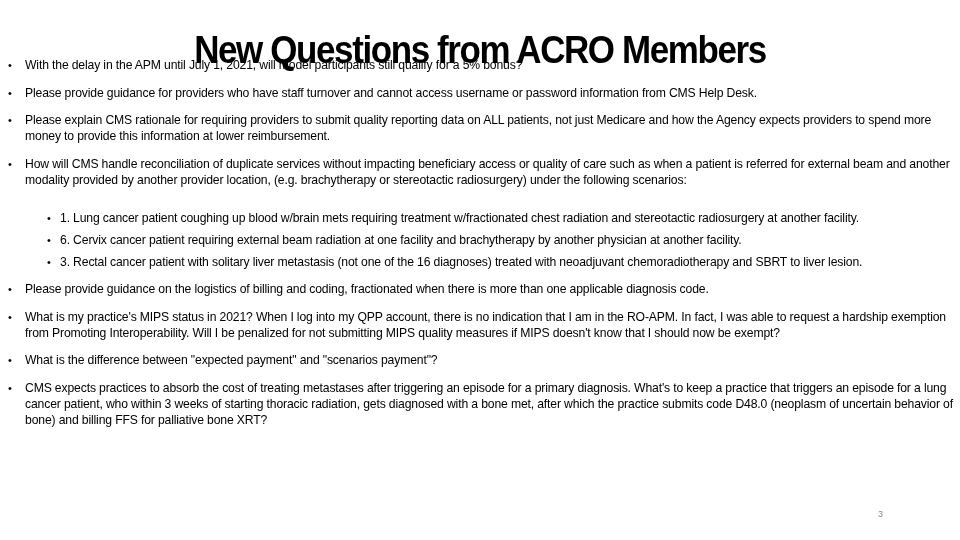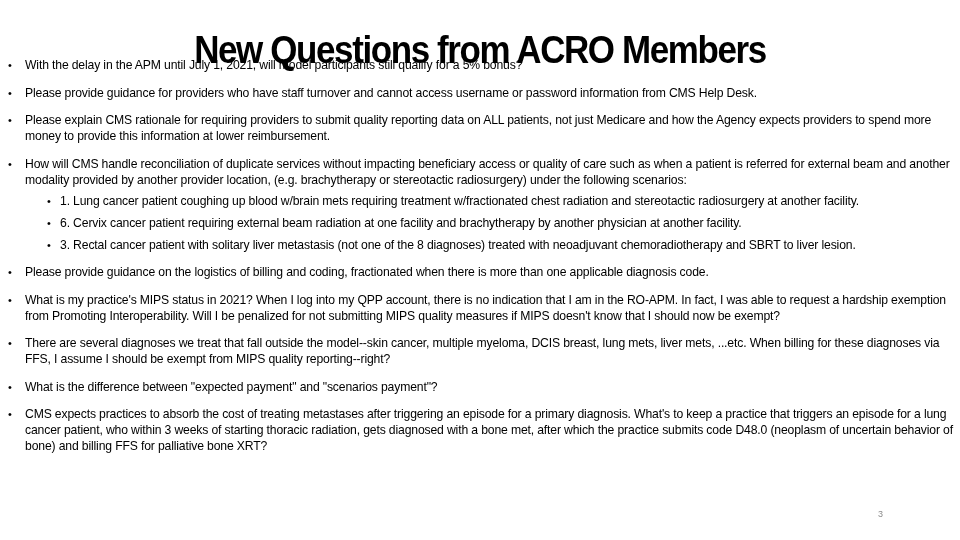--- a/index.html
+++ b/index.html
@@ -51,21 +51,21 @@
     }
     ul.bullets > li::before {
       content: "•";
       position: absolute;
       left: 2px;
       top: 0;
       font-size: 11px;
     }
     ul.sub {
       list-style: none;
-      margin: 5px 0 0 0;
+      margin: 22px 0 0 0;
       padding: 0;
     }
     ul.sub > li {
       position: relative;
       padding-left: 35px;
       margin-bottom: 6px;
     }
     ul.sub > li::before {
       content: "•";
       position: absolute;
@@ -90,24 +90,23 @@
 <div class="content">
   <ul class="bullets">
     <li>With the delay in the APM until July 1, 2021, will model participants still qualify for a 5% bonus?</li>
     <li>Please provide guidance for providers who have staff turnover and cannot access username or password information from CMS Help Desk.</li>
     <li>Please explain CMS rationale for requiring providers to submit quality reporting data on ALL patients, not just Medicare and how the Agency expects providers to spend more money to provide this information at lower reimbursement.</li>
     <li>
       <span>How will CMS handle reconciliation of duplicate services without impacting beneficiary access or quality of care such as when a patient is referred for external beam and another modality provided by another provider location, (e.g. brachytherapy or stereotactic radiosurgery) under the following scenarios:</span>
       <ul class="sub">
         <li>1. Lung cancer patient coughing up blood w/brain mets requiring treatment w/fractionated chest radiation and stereotactic radiosurgery at another facility.</li>
         <li>6. Cervix cancer patient requiring external beam radiation at one facility and brachytherapy by another physician at another facility.</li>
-        <li>3. Rectal cancer patient with solitary liver metastasis (not one of the 8 diagnoses) treated with neoadjuvant chemoradiotherapy and SBRT to liver lesion.</li>
+        <li>3. Rectal cancer patient with solitary liver metastasis (not one of the 16 diagnoses) treated with neoadjuvant chemoradiotherapy and SBRT to liver lesion.</li>
       </ul>
     </li>
     <li>Please provide guidance on the logistics of billing and coding, fractionated when there is more than one applicable diagnosis code.</li>
     <li>What is my practice's MIPS status in 2021? When I log into my QPP account, there is no indication that I am in the RO-APM. In fact, I was able to request a hardship exemption from Promoting Interoperability. Will I be penalized for not submitting MIPS quality measures if MIPS doesn't know that I should now be exempt?</li>
-    <li>There are several diagnoses we treat that fall outside the model--skin cancer, multiple myeloma, DCIS breast, lung mets, liver mets, ...etc. When billing for these diagnoses via FFS, I assume I should be exempt from MIPS quality reporting--right?</li>
     <li>What is the difference between "expected payment" and "scenarios payment"?</li>
     <li>CMS expects practices to absorb the cost of treating metastases after triggering an episode for a primary diagnosis. What's to keep a practice that triggers an episode for a lung cancer patient, who within 3 weeks of starting thoracic radiation, gets diagnosed with a bone met, after which the practice submits code D48.0 (neoplasm of uncertain behavior of bone) and billing FFS for palliative bone XRT?</li>
   </ul>
 </div>
 
 <div class="slide-number">3</div>
 
 </body></html>

